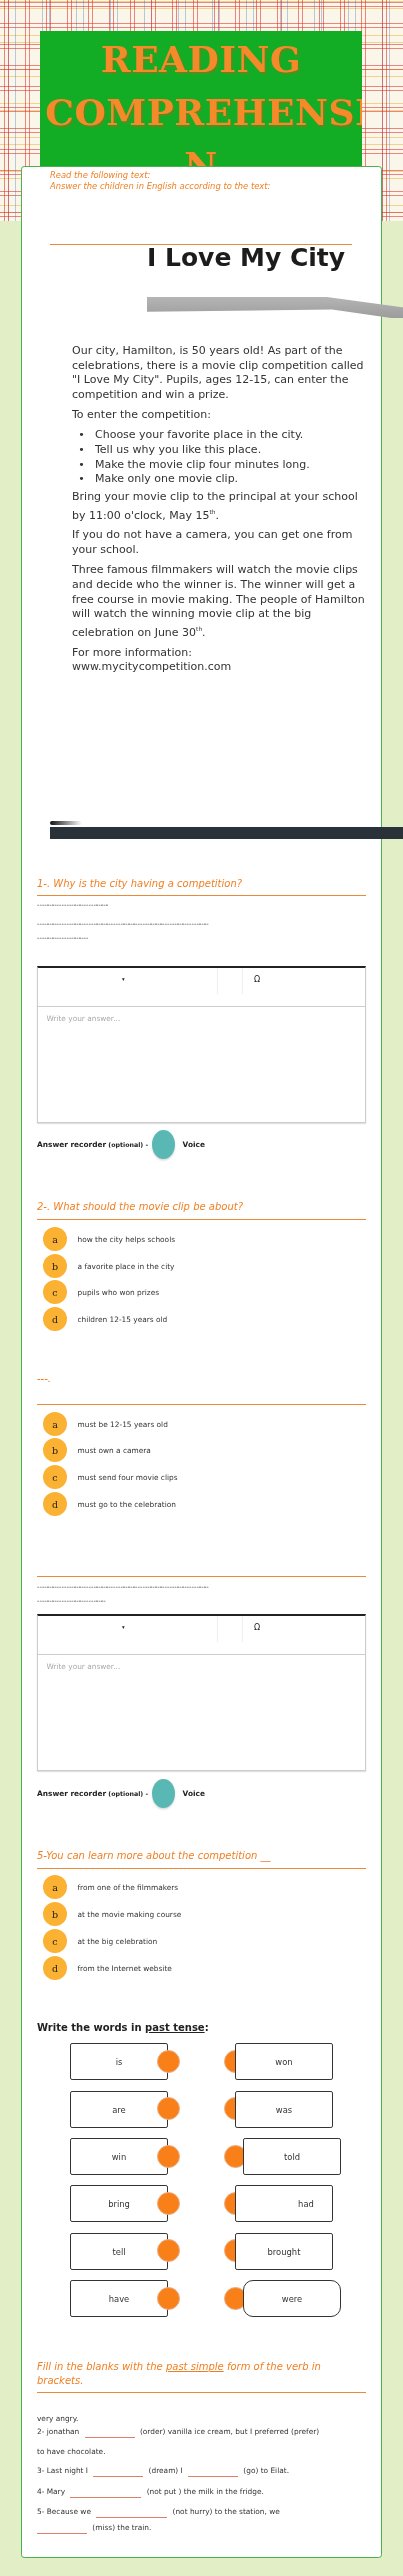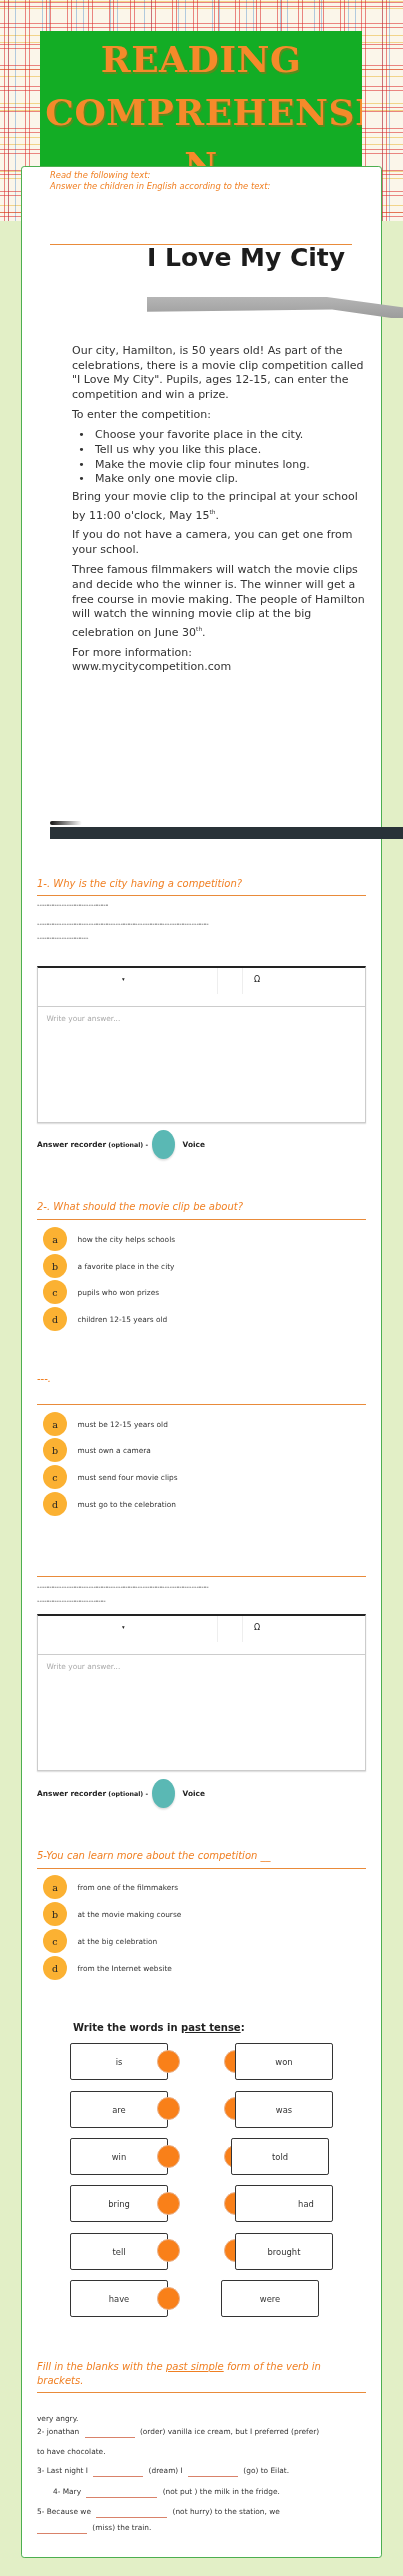--- a/index.html
+++ b/index.html
@@ -86,21 +86,21 @@
   .recorder { left: 37px; height: 23px; display: flex; align-items: center; font-size: 7.4px; font-weight: bold; color: #222; }
   .recorder .opt { font-size: 6.3px; margin-left: 2.1px; }
   .rec-btn { width: 23px; height: 29.5px; border-radius: 50%; background: #5ab8b4; margin: 0 7.4px 0 4.2px; box-shadow: 0 1.6px 2.1px rgba(0,0,0,.15); }
   .option { left: 43px; height: 24px; display: flex; align-items: center; }
   .opt-badge {
     width: 24px; height: 24px; border-radius: 50%; background: #fbb132;
     display: flex; align-items: center; justify-content: center;
     font-family: "DejaVu Serif", serif; font-size: 9.5px; color: #222;
   }
   .opt-text { margin-left: 10.5px; font-size: 7.4px; color: #333; }
-  .match-title { left: 37px; font-size: 10px; font-weight: bold; color: #222; margin-left: 36px; }
+  .match-title { left: 37px; font-size: 10px; font-weight: bold; color: #222; }
   .match-title u { text-decoration: underline; }
   .mbox {
     position: absolute; width: 98px; height: 37px; border: 0.5px solid #333; border-radius: 2.1px;
     background: #fff; display: flex; align-items: center; justify-content: center;
     font-size: 8.4px; color: #333;
   }
   .mdot {
     position: absolute; width: 23px; height: 23px; border-radius: 50%;
     background: #f98019; border: 1.1px solid #e9b08a;
   }
@@ -275,55 +275,55 @@
 <div class="mbox" style="left:235px; top:2043px;">won</div>
 
 <div class="mbox" style="left:70px; top:2091px;">are</div>
 <div class="mdot" style="left:157px; top:2097px;"></div>
 <div class="mdot" style="left:224px; top:2097px;"></div>
 <div class="mbox" style="left:235px; top:2091px;">was</div>
 
 <div class="mbox" style="left:70px; top:2138px;">win</div>
 <div class="mdot" style="left:157px; top:2145px;"></div>
 <div class="mdot" style="left:224px; top:2145px;"></div>
-<div class="mbox" style="left:231px; top:2138px;text-align:center;">told</div>
+<div class="mbox" style="left:243px; top:2138px;text-align:center;">told</div>
 
 <div class="mbox" style="left:70px; top:2185px;">bring</div>
 <div class="mdot" style="left:157px; top:2192px;"></div>
 <div class="mdot" style="left:224px; top:2192px;"></div>
 <div class="mbox" style="left:235px; top:2185px;padding-left:44px;">had</div>
 
 <div class="mbox" style="left:70px; top:2233px;">tell</div>
 <div class="mdot" style="left:157px; top:2239px;"></div>
 <div class="mdot" style="left:224px; top:2239px;"></div>
 <div class="mbox" style="left:235px; top:2233px;">brought</div>
 
 <div class="mbox" style="left:70px; top:2280px;">have</div>
 <div class="mdot" style="left:157px; top:2287px;"></div>
 <div class="mdot" style="left:224px; top:2287px;"></div>
-<div class="mbox" style="left:221px; top:2280px;">were</div>
+<div class="mbox" style="left:243px; top:2280px;border-radius:10px;">were</div>
 
 <div class="abs q-heading orange-hand" style="top:2360px;">
   <span>Fill in the blanks with the </span><u>past simple</u><span> form of the verb in brackets.</span>
 </div>
 <div class="rule" style="left:37px; top:2392px; width:329px;"></div>
 
 <div class="abs fill" style="top:2397px; height:168px;">
   <div class="row" style="top:14.7px;">very angry.</div>
 
   <div class="row" style="top:28px;">
     <span>2- jonathan</span><input class="blank" style="border-top: none; border-right: none; border-left: none; border-image: initial; border-bottom: 0.5px solid rgb(217, 130, 106);"><span>(order) vanilla ice cream, but I preferred (prefer)</span>
   </div>
   <div class="row" style="top:48px;">to have chocolate.</div>
 
   <div class="row" style="top:67px;">
     <span>3- Last night I</span><input class="blank" style="border-top: none; border-right: none; border-left: none; border-image: initial; border-bottom: 0.5px solid rgb(217, 130, 106);"><span>(dream) I</span><input class="blank" style="border-top: none; border-right: none; border-left: none; border-image: initial; border-bottom: 0.5px solid rgb(217, 130, 106);"><span>(go) to Eilat.</span>
   </div>
 
-  <div class="row" style="top:88px;margin-left:16px;">
+  <div class="row" style="top:88px;">
     <span>4- Mary</span><input class="blank w130" style="border-top: none; border-right: none; border-left: none; border-image: initial; border-bottom: 0.5px solid rgb(217, 130, 106);"><span>(not put ) the milk in the fridge.</span>
   </div>
 
   <div class="row" style="top:108px;">
     <span>5- Because we</span><input class="blank w130" style="border-top: none; border-right: none; border-left: none; border-image: initial; border-bottom: 0.5px solid rgb(217, 130, 106);"><span>(not hurry) to the station, we</span>
   </div>
   <div class="row" style="top:124px;">
     <input class="blank" style="margin-left: 0px; border-top: none; border-right: none; border-left: none; border-image: initial; border-bottom: 0.5px solid rgb(217, 130, 106);"><span>(miss) the train.</span>
   </div>
 </div>

